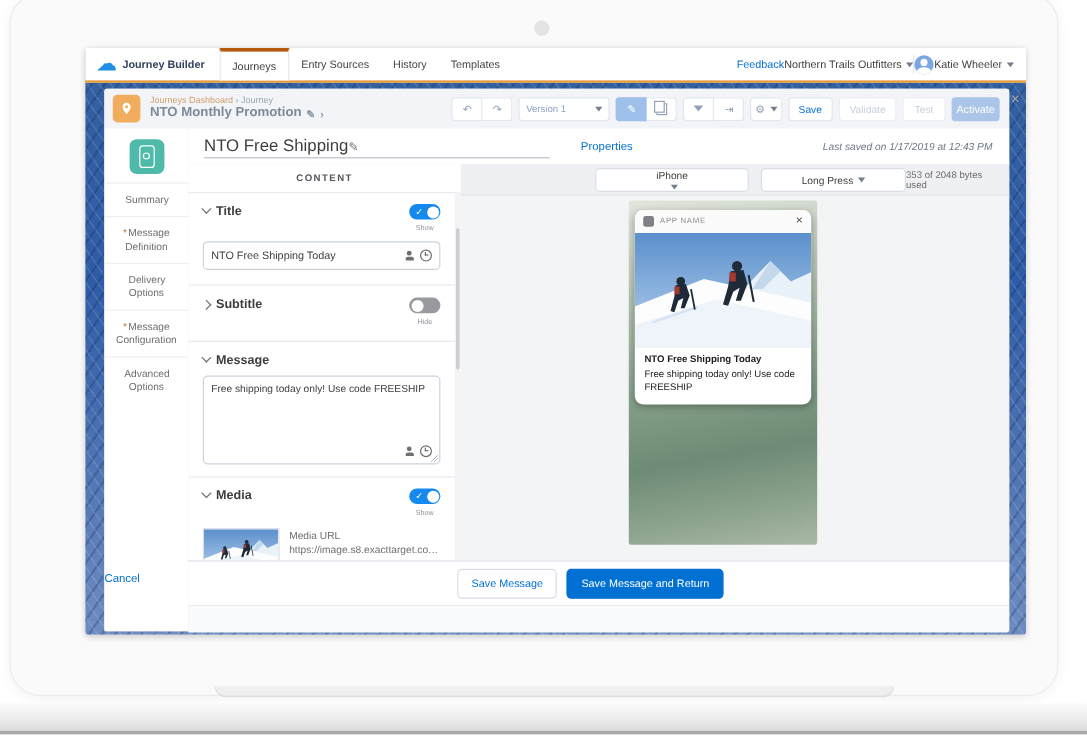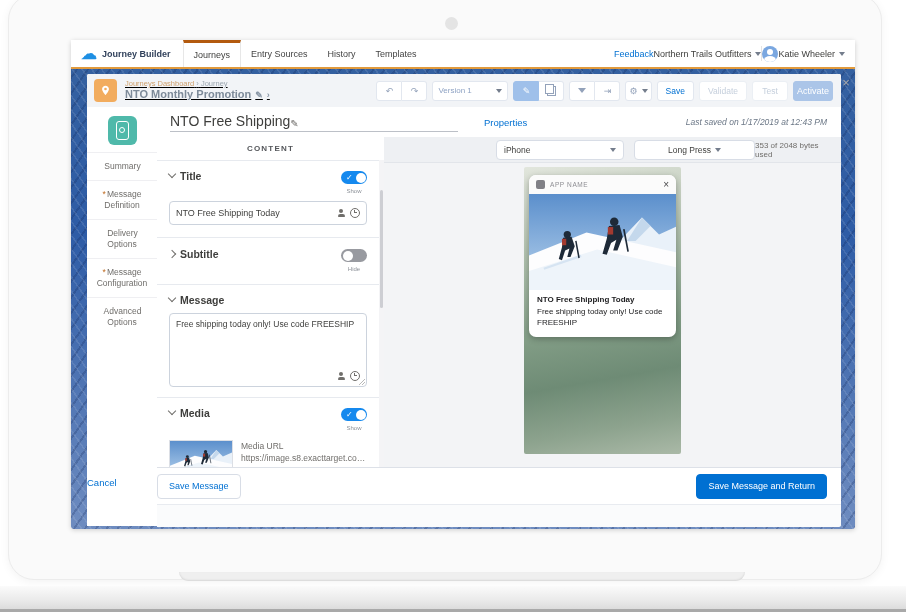--- a/index.html
+++ b/index.html
@@ -36,21 +36,21 @@
   .avatar::before{content:"";position:absolute;left:5px;top:3px;width:6px;height:6px;border-radius:50%;background:#fff;}
   .avatar::after{content:"";position:absolute;left:2px;top:10px;width:12px;height:8px;border-radius:50%;background:#fff;}
   .win-close{position:absolute;right:2px;top:36px;width:14px;height:14px;color:#a9a9ab;font-size:13px;
     line-height:14px;text-align:center;cursor:pointer;}
   
   .modal{position:absolute;left:16px;top:34px;width:754px;height:452px;background:#fff;border-radius:2px;}
   .subhead{position:absolute;left:0;top:0;width:754px;height:33px;background:#f2f4f7;
     border-bottom:1px solid #e4e8ee;display:flex;align-items:center;border-radius:2px 2px 0 0;}
   .pin{width:23px;height:23px;border-radius:4px;background:#f2ac5e;margin:0 8px 0 7px;flex:0 0 auto;
     display:flex;align-items:center;justify-content:center;}
-  .bc-lines{line-height:1.25;text-decoration:underline;}
+  .bc-lines{line-height:1.25;}
   .bc-path{font-size:7.5px;color:#9ba6b0;}
   .bc-path .p1{color:#cfa06c;}
   .bc-title{font-size:11px;font-weight:bold;color:#7d8a99;display:flex;align-items:center;gap:4px;}
   .bc-title .pencil{font-size:9px;color:#8a97a6;}
   .bc-title .chev{font-size:9px;color:#8a97a6;}
   .tools{margin-left:auto;display:flex;align-items:center;gap:5px;padding-right:8px;}
   .tbtn{height:18px;min-width:18px;background:#fff;border:1px solid #e2e7ef;border-radius:3px;color:#93a2ba;
     font-size:9px;display:flex;align-items:center;justify-content:center;padding:0 3px;}
   .tgroup{display:flex;}
   .tgroup .tbtn:first-child{border-radius:3px 0 0 3px;}
@@ -124,39 +124,39 @@
   .media-row{display:flex;gap:8px;margin:9px 0 4px 0;}
   .media-thumb{width:62px;height:37px;border:1px solid #dcdfe5;flex:0 0 auto;overflow:hidden;}
   .media-thumb svg{display:block;}
   .media-info{font-size:8.5px;color:#706e6b;line-height:1.45;min-width:0;}
   .media-url{white-space:nowrap;overflow:hidden;text-overflow:ellipsis;max-width:138px;}
   
   .preview{position:absolute;left:297px;top:63px;width:457px;height:330px;background:#f3f4f6;overflow:hidden;}
   .pv-top{height:25px;background:#eef0f3;border-bottom:1px solid #e2e5ea;display:flex;align-items:center;}
   .pv-drop{height:18px;background:#fff;border:1px solid #d8dde6;border-radius:4px;display:flex;align-items:center;
     justify-content:space-between;padding:0 7px;font-size:8.5px;color:#3e3e3c;}
-  .pv-drop.d1{width:126px;margin-left:112px;}
+  .pv-drop.d1{width:126px;margin-left:112px;flex-direction:column;}
   .pv-drop.d2{width:118px;margin-left:10px;justify-content:center;}
   .pv-bytes{margin-left:auto;margin-right:12px;font-size:8px;color:#706e6b;}
   .phone{position:absolute;left:140px;top:30px;width:157px;height:287px;border-radius:2px;
     background:linear-gradient(170deg,#e2e6dd 0%,#c6d0c1 16%,#a3b7a3 36%,#819c85 56%,#6e8b75 72%,#8da38e 88%,#aab9a7 100%);}
   .card{position:absolute;left:5px;top:8px;width:147px;border-radius:7px;background:#fff;overflow:hidden;
     box-shadow:0 2px 6px rgba(0,0,0,.28);}
   .card-head{height:19px;display:flex;align-items:center;padding:0 7px;background:#fbfbfb;}
   .app-ic{width:9px;height:9px;border-radius:2px;background:#808086;}
   .card-head .appname{margin-left:5px;font-size:6.5px;letter-spacing:.6px;color:#8e8e93;}
   .card-head .x{margin-left:auto;font-size:10px;color:#48484a;line-height:1;}
   .card-img{height:96px;overflow:hidden;}
   .card-img svg{display:block;}
   .card-text{padding:5px 8px 9px 8px;}
   .card-title{font-size:8px;font-weight:bold;color:#1d1d1f;}
   .card-body{font-size:8px;color:#1d1d1f;line-height:1.4;margin-top:2px;}
   
   .footer{position:absolute;left:70px;top:393px;width:684px;height:37px;background:#fff;
-    border-top:1px solid #dde1e8;display:flex;align-items:center;justify-content:space-between;gap:8px;padding-right:14px;box-sizing:border-box;}
+    border-top:1px solid #dde1e8;display:flex;align-items:center;justify-content:center;gap:8px;padding-right:14px;box-sizing:border-box;}
   .btn{height:23px;border-radius:4px;font-size:9px;display:flex;align-items:center;padding:0 11px;cursor:pointer;}
   .btn.secondary{background:#fff;border:1px solid #d8dde6;color:#0070d2;}
   .btn.primary{background:#0070d2;border:1px solid #0070d2;color:#fff;}
   .bottomstrip{position:absolute;left:70px;top:430px;width:684px;height:22px;background:#fafbfc;
     border-top:1px solid #e8ebf0;border-radius:0 0 2px 0;}
 </style>
 </head>
 <body>
 
 <div class="stage">

